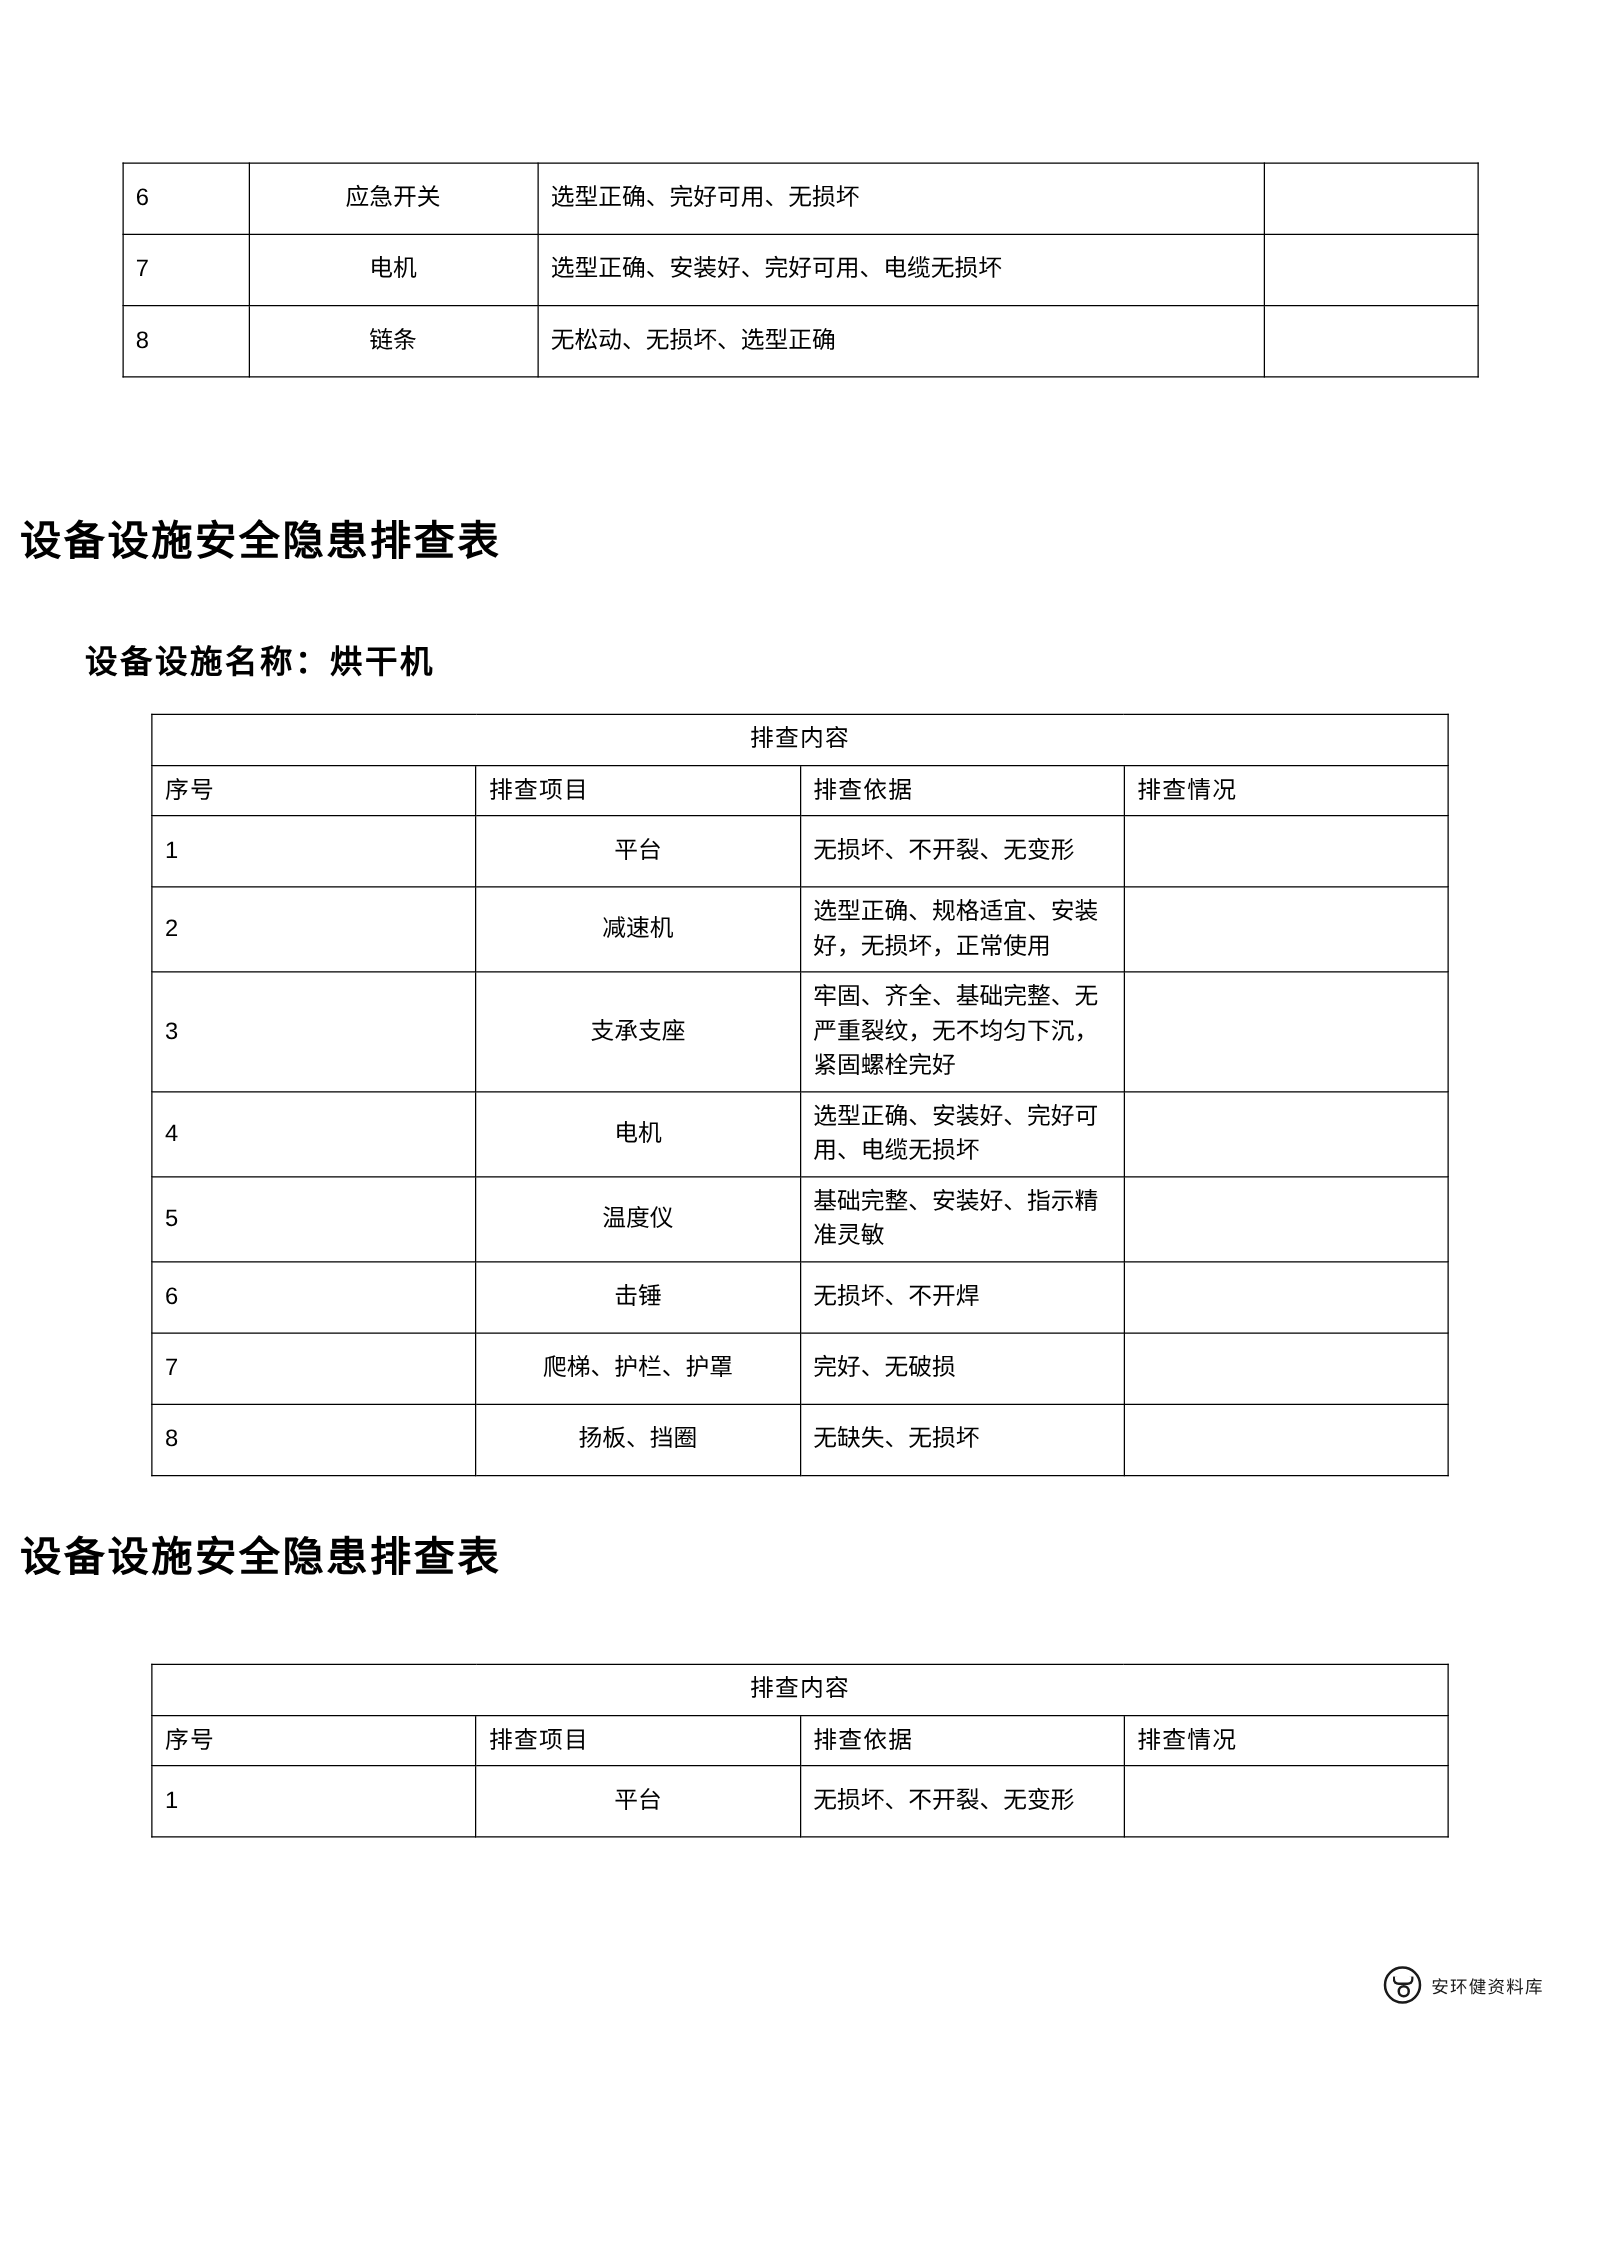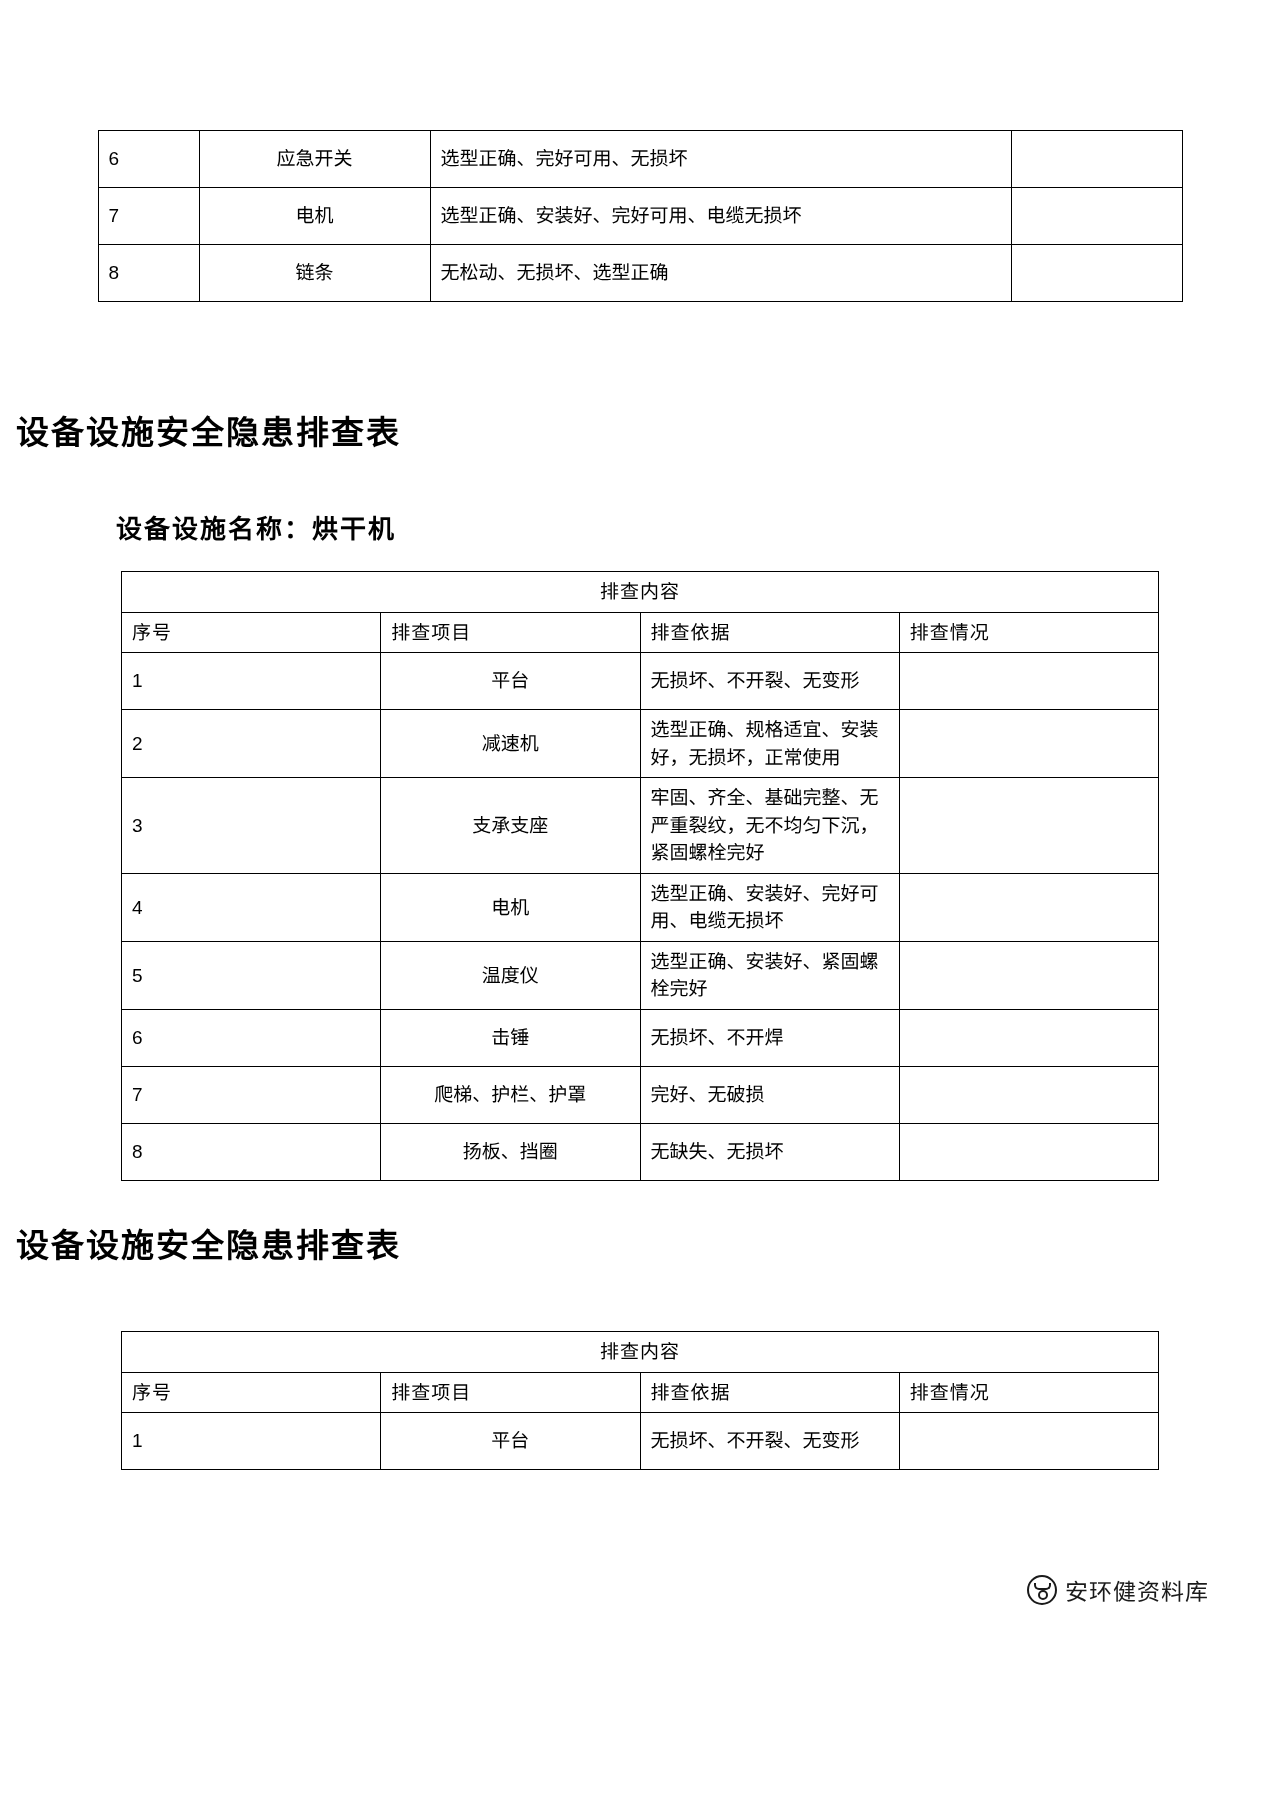--- a/index.html
+++ b/index.html
@@ -69,21 +69,21 @@
     font-weight: bold;
     font-family: "Liberation Sans", "DejaVu Sans", sans-serif;
     margin: 16px;
     letter-spacing: 2px;
   }
   .equip-name {
     font-size: 26px;
     font-weight: bold;
     font-family: "Liberation Sans", "DejaVu Sans", sans-serif;
     margin: 0;
-    padding-left: 116px;
+    padding-left: 68px;
     letter-spacing: 2px;
   }
 
   
   .top-table-wrap { padding-top: 130px; }
   .gap-1 { height: 88px; }
   .gap-2 { height: 38px; }
   .gap-3 { height: 26px; }
   .gap-4 { height: 22px; }
   .gap-5 { height: 28px; }
@@ -95,26 +95,26 @@
     left: 0;
     right: 0;
     top: 1498px;
     text-align: center;
     font-size: 19px;
     font-family: "Liberation Sans", "DejaVu Sans", sans-serif;
     letter-spacing: 1px;
   }
   .watermark {
     position: absolute;
-    right: 71px;
+    right: 45px;
     top: 1573px;
     display: flex;
     align-items: center;
     gap: 8px;
-    font-size: 23px;
+    font-size: 14px;
     font-family: "Liberation Sans", "DejaVu Sans", sans-serif;
     color: #1a1a1a;
     letter-spacing: 1px;
   }
   .wm-badge {
     width: 26px;
     height: 26px;
     border: 2px solid #1a1a1a;
     border-radius: 50%;
     position: relative;
@@ -209,21 +209,21 @@
       </tr>
       <tr class="tall-row">
         <td class="col-no row-cell-no">4</td>
         <td class="col-item">电机</td>
         <td class="col-basis">选型正确、安装好、完好可用、电缆无损坏</td>
         <td class="col-res"></td>
       </tr>
       <tr class="tall-row">
         <td class="col-no row-cell-no">5</td>
         <td class="col-item">温度仪</td>
-        <td class="col-basis">选型正确、安装好、紧固螺栓完好</td>
+        <td class="col-basis">基础完整、安装好、指示精准灵敏</td>
         <td class="col-res"></td>
       </tr>
       <tr class="tall-row">
         <td class="col-no row-cell-no">6</td>
         <td class="col-item">击锤</td>
         <td class="col-basis">无损坏、不开焊</td>
         <td class="col-res"></td>
       </tr>
       <tr class="tall-row">
         <td class="col-no row-cell-no">7</td>

